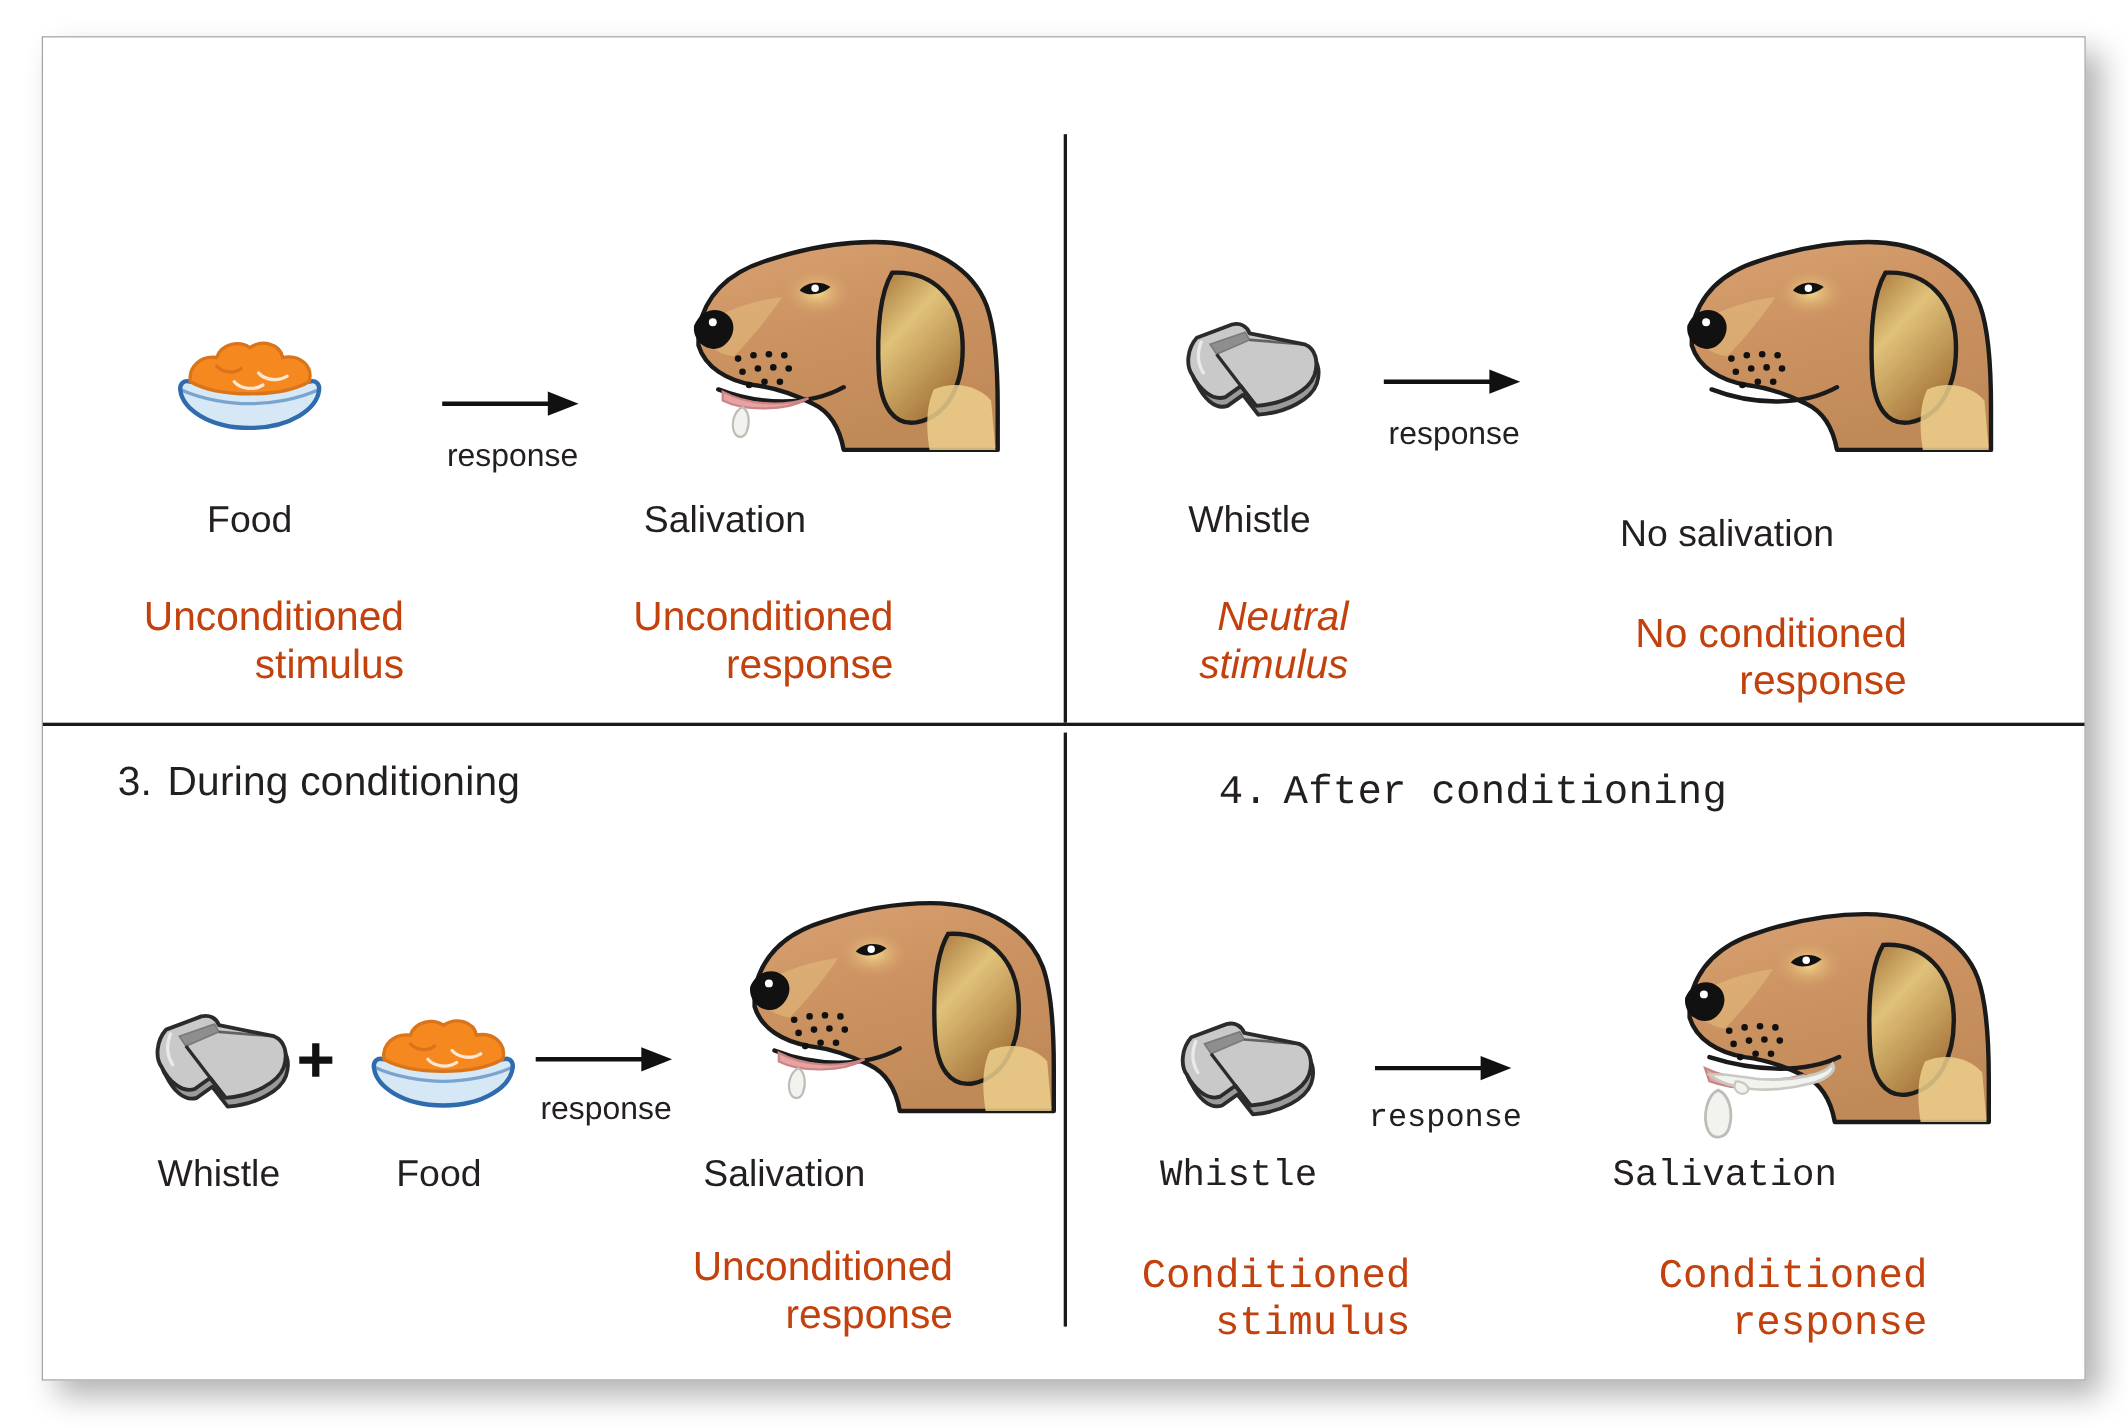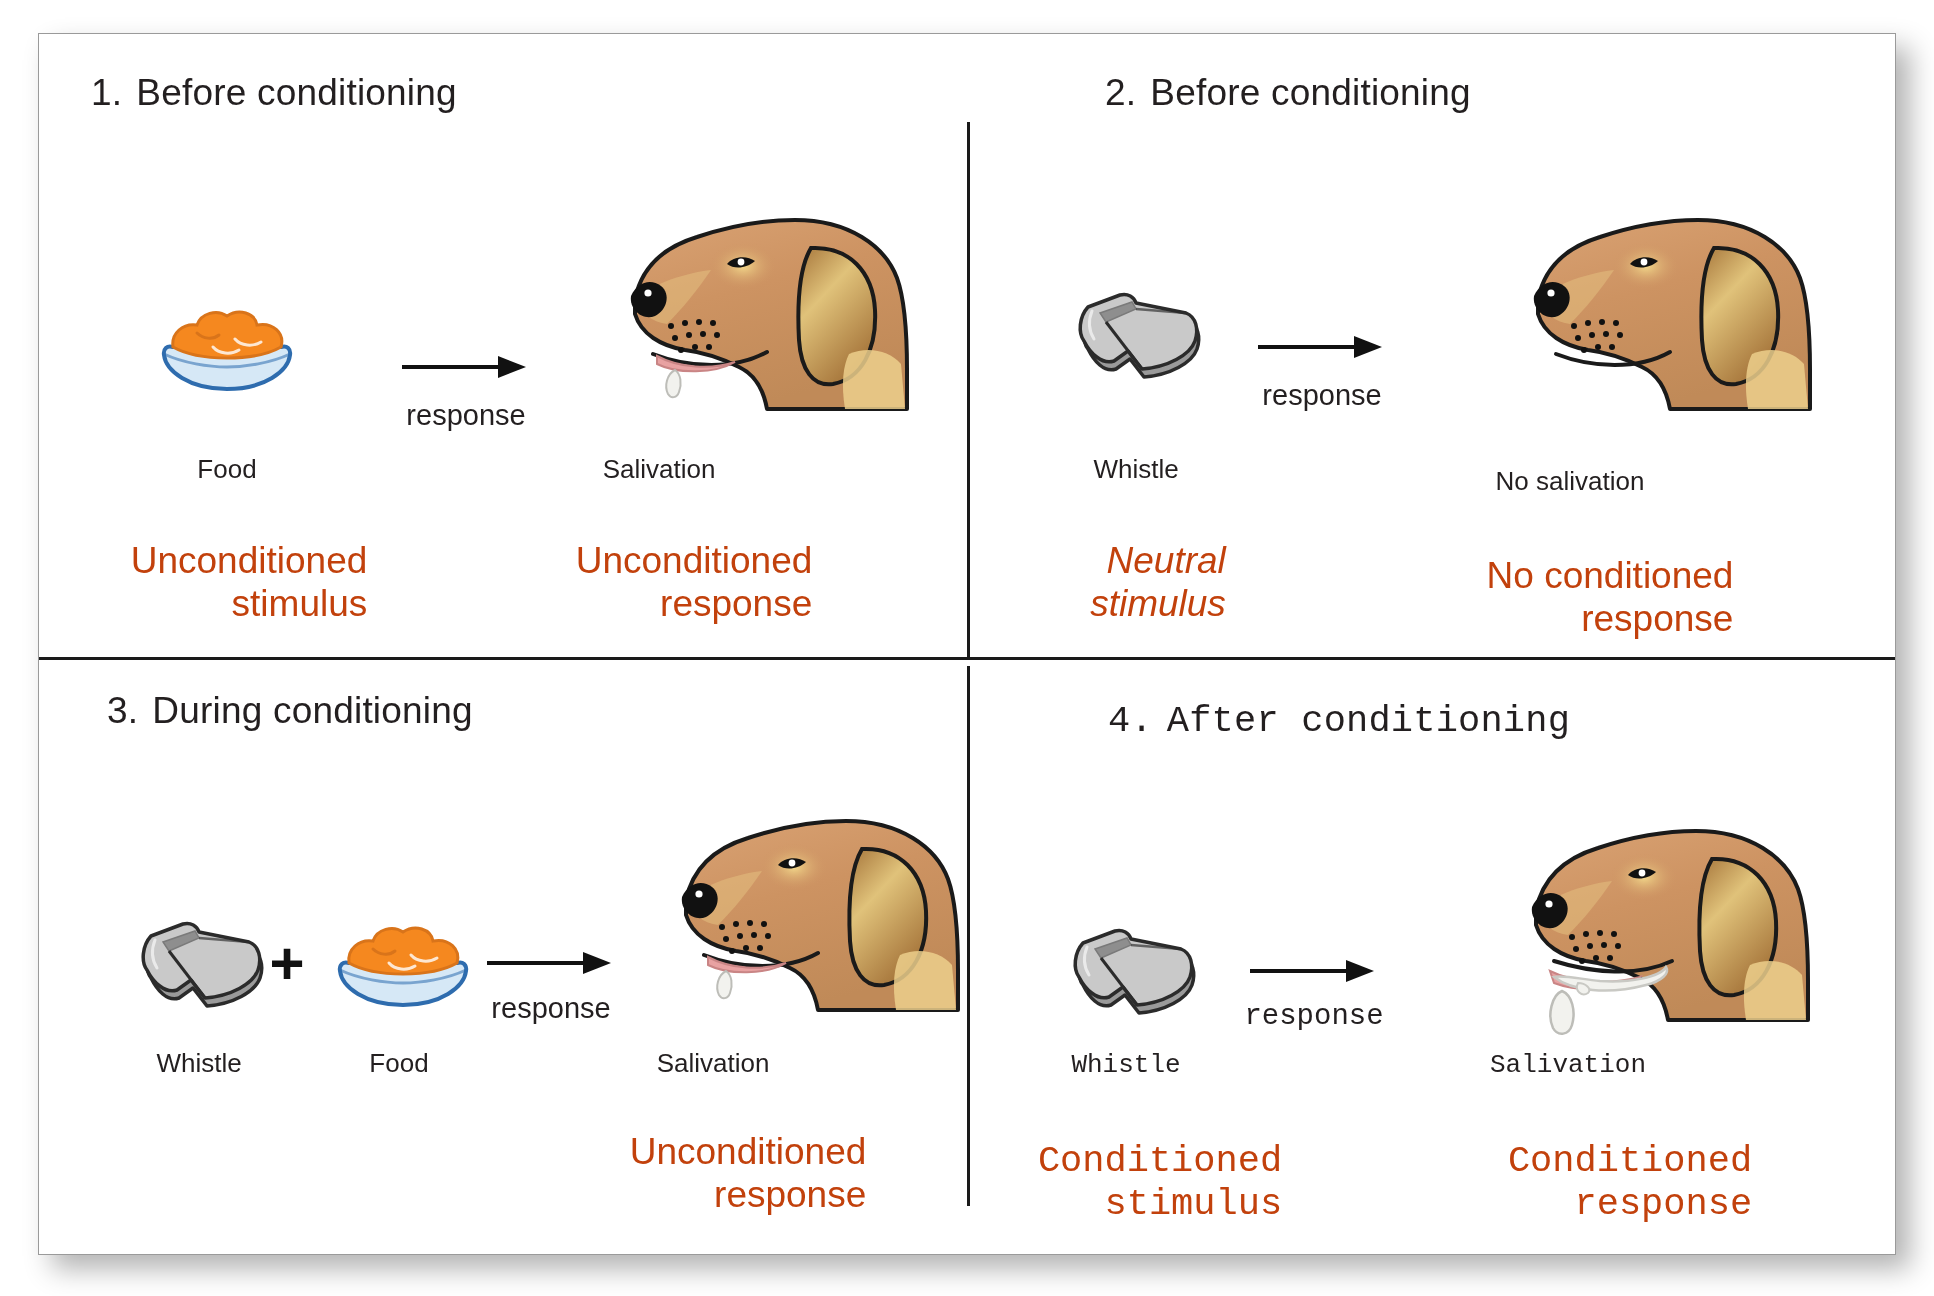--- a/index.html
+++ b/index.html
@@ -44,21 +44,21 @@
     font-size: 37px;
     color: #231f20;
     white-space: nowrap;
     letter-spacing: 0.2px;
   }
   .panel-title .num { margin-right: 14px; }
 
   
   .caption {
     position: absolute;
-    font-size: 26px;
+    font-size: 34px;
     color: #231f20;
     white-space: nowrap;
     text-align: center;
     transform: translateX(-50%);
   }
 
   
   .biglabel {
     position: absolute;
     font-size: 37px;
@@ -96,23 +96,20 @@
 <body>
 
 <div id="figure-card">
 
   <div class="divider-v" style="left:928px; top:88px; height:535px;"></div>
   <div class="divider-h" style="left:0px; top:623px; width:1856px;"></div>
   <div class="divider-v" style="left:928px; top:632px; height:540px;"></div>
 
   <div class="panel" style="left:0; top:0; width:928px; height:623px;">
 
-    <div class="panel-title" style="left:52px; top:38px;">
-      <span class="num">1.</span><span>Before conditioning</span>
-    </div>
 
     <div class="art" style="left:118px; top:275px;">
       <svg width="140" height="85" viewBox="0 0 140 85">
         <path d="M16 38 C10 36 6 40 7 46 C9 62 32 80 70 80 C108 80 131 62 133 46 C134 40 130 36 124 38 Z" fill="#d6e8f6" stroke="#2e6cae" stroke-width="4"></path>
         <path d="M7 45 C26 54 52 58 70 58 C88 58 114 54 133 45" fill="none" stroke="#2e6cae" stroke-width="3" opacity="0.55"></path>
         <path d="M16 38 C14 24 26 14 40 16 C44 4 60 0 70 7 C82 -1 98 4 100 16 C116 13 128 24 124 38
                  C110 46 92 49 70 49 C48 49 30 46 16 38 Z" fill="#f5881f" stroke="#d9741a" stroke-width="3"></path>
         <path d="M40 24 C46 30 56 31 62 26" fill="none" stroke="#d9741a" stroke-width="3" stroke-linecap="round"></path>
         <path d="M78 30 C84 37 96 38 104 33" fill="none" stroke="#fff" stroke-width="3" stroke-linecap="round" opacity="0.8"></path>
         <path d="M56 38 C62 45 74 46 82 41" fill="none" stroke="#fff" stroke-width="3" stroke-linecap="round" opacity="0.8"></path>
@@ -195,23 +192,20 @@
       <div>stimulus</div>
     </div>
     <div class="biglabel" style="left:655px; top:505px;">
       <div>Unconditioned</div>
       <div>response</div>
     </div>
   </div>
 
   <div class="panel" style="left:931px; top:0; width:925px; height:623px;">
 
-    <div class="panel-title" style="left:135px; top:38px;">
-      <span class="num">2.</span><span>Before conditioning</span>
-    </div>
 
     <div class="art" style="left:100px; top:255px;">
       <svg width="135" height="95" viewBox="0 0 135 95">
 
         <path d="M18 60 C12 52 12 36 20 26 L52 14 C60 12 66 16 68 22
                  L118 32 C128 36 131 48 127 60 C122 74 100 86 74 88
                  L60 70 L46 80 C34 84 24 72 18 60 Z" fill="#9a9a9a" stroke="#2b2b2b" stroke-width="3.5" stroke-linejoin="round"></path>
 
         <path d="M14 52 C8 44 9 28 18 18 L50 6 C58 4 64 8 66 14
                  L116 24 C126 28 129 40 125 52 C120 66 98 78 72 80

